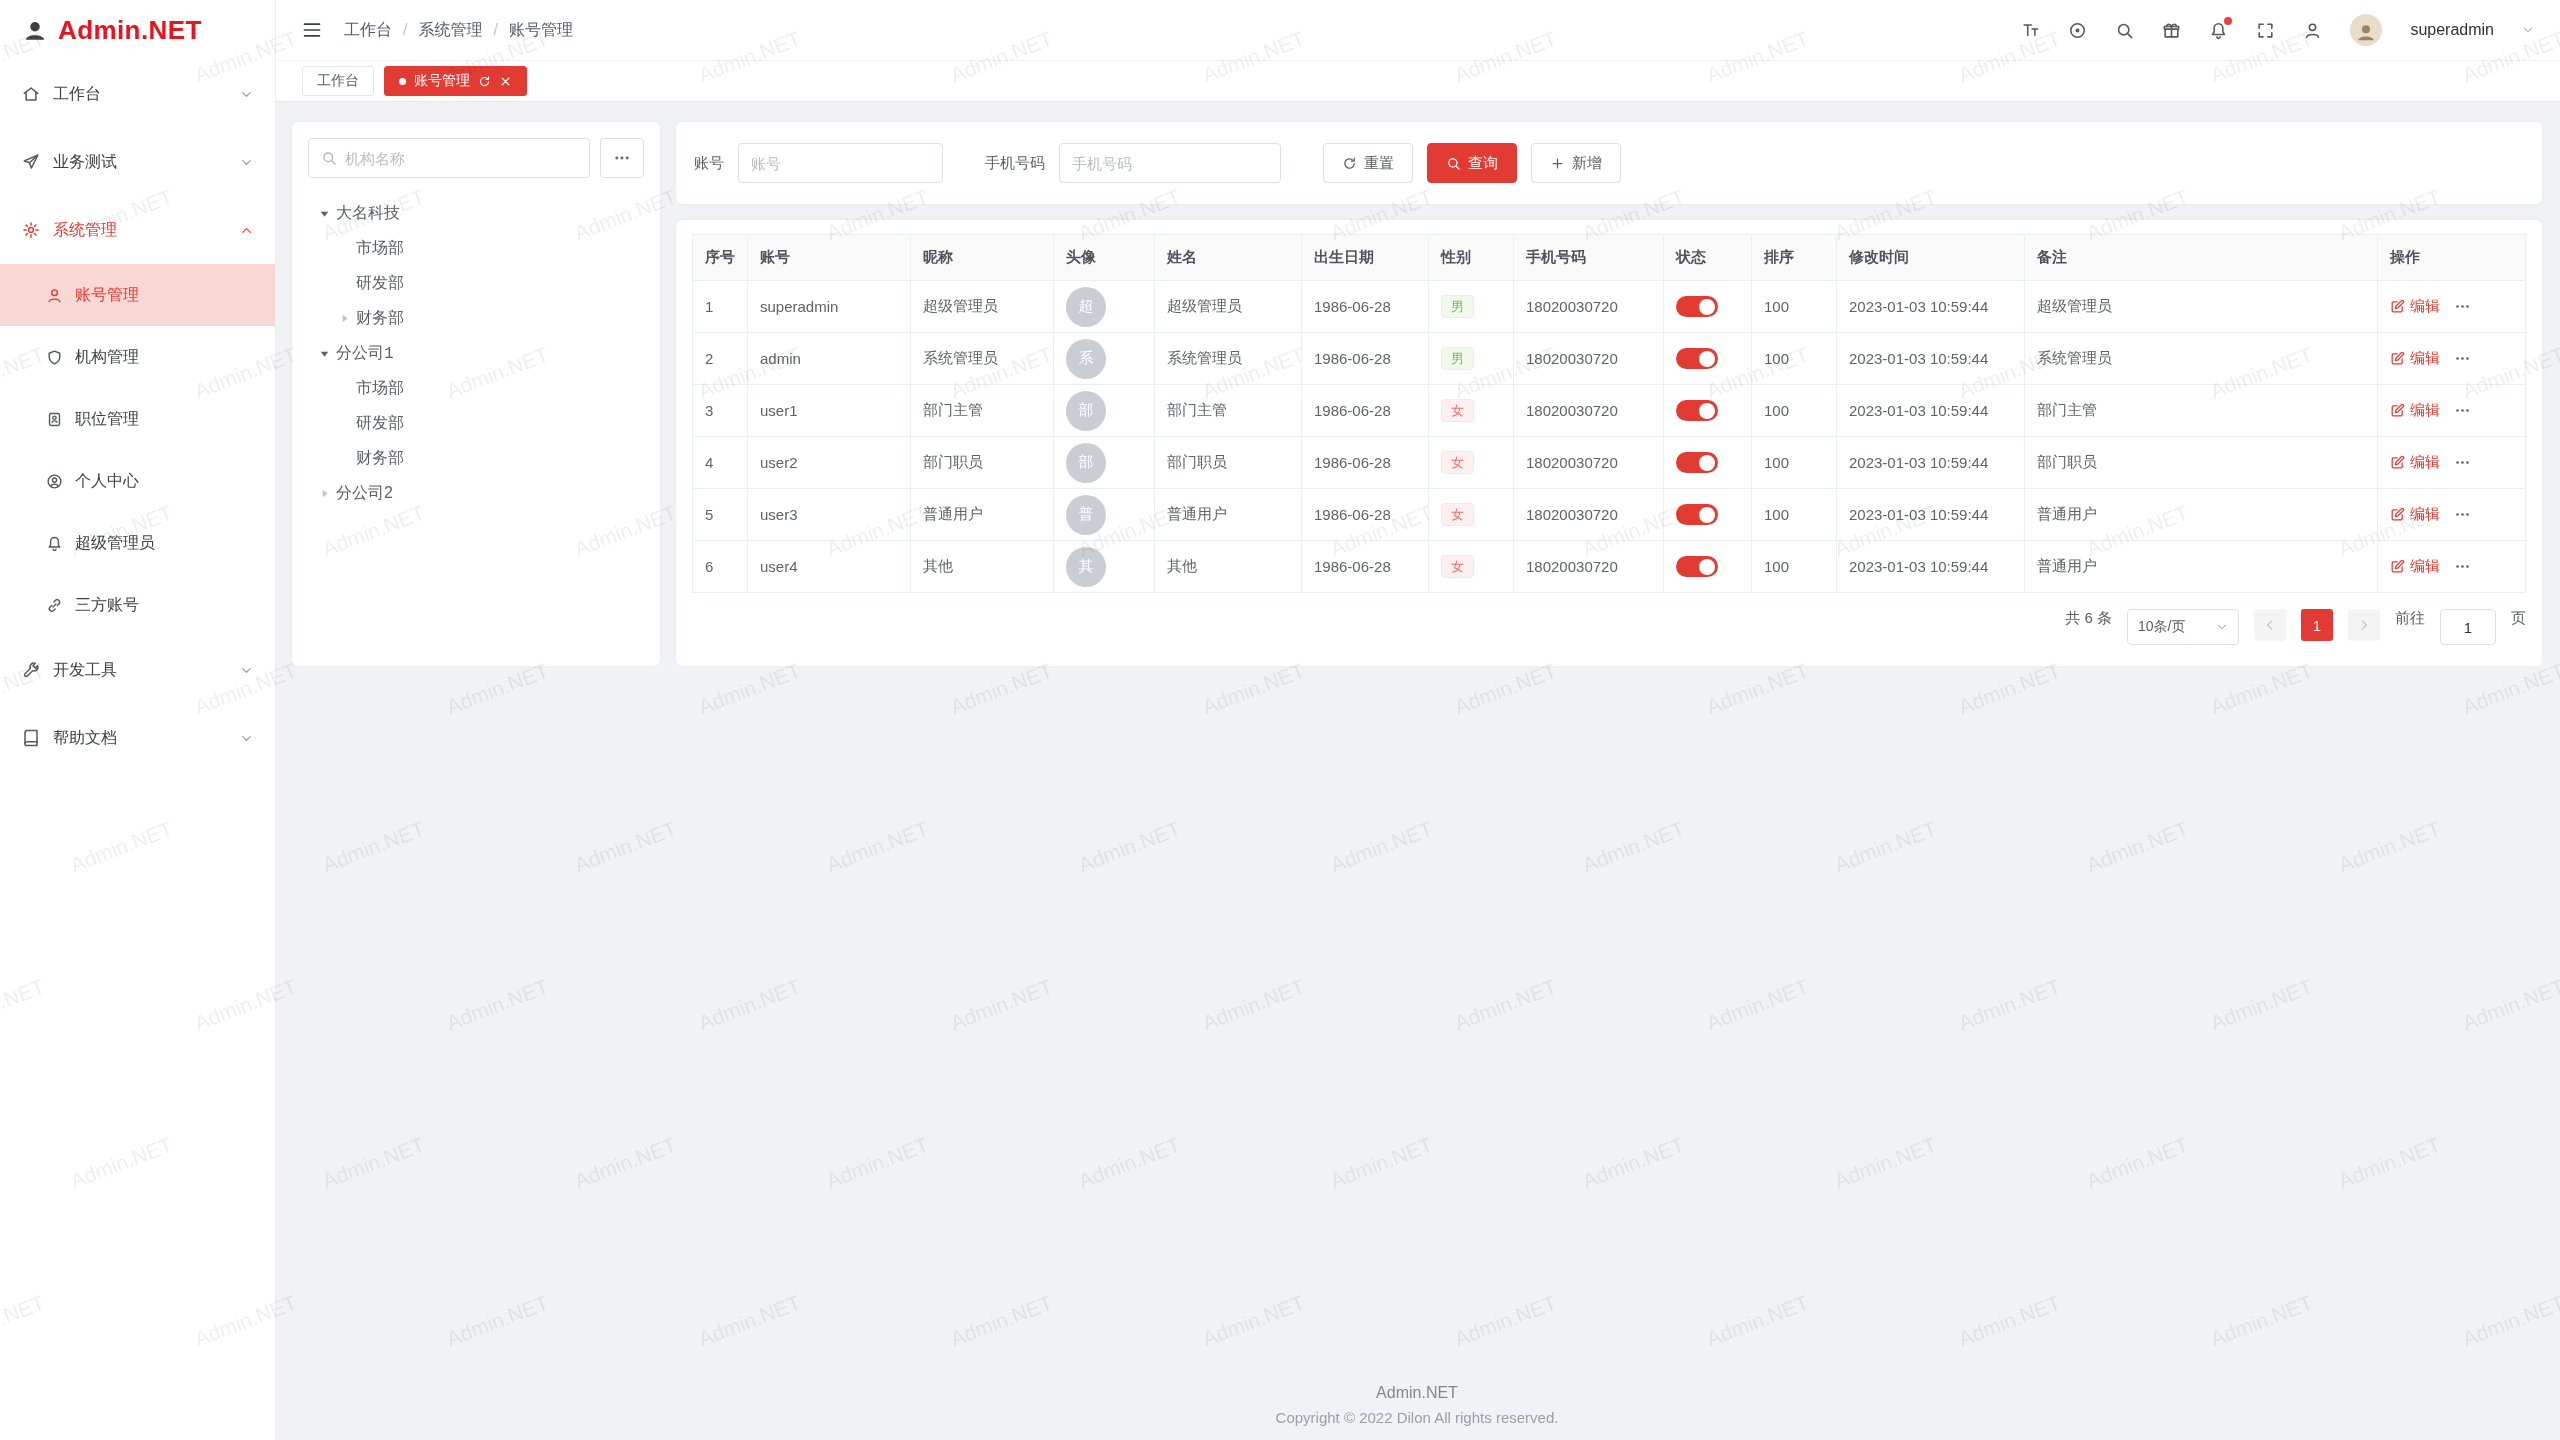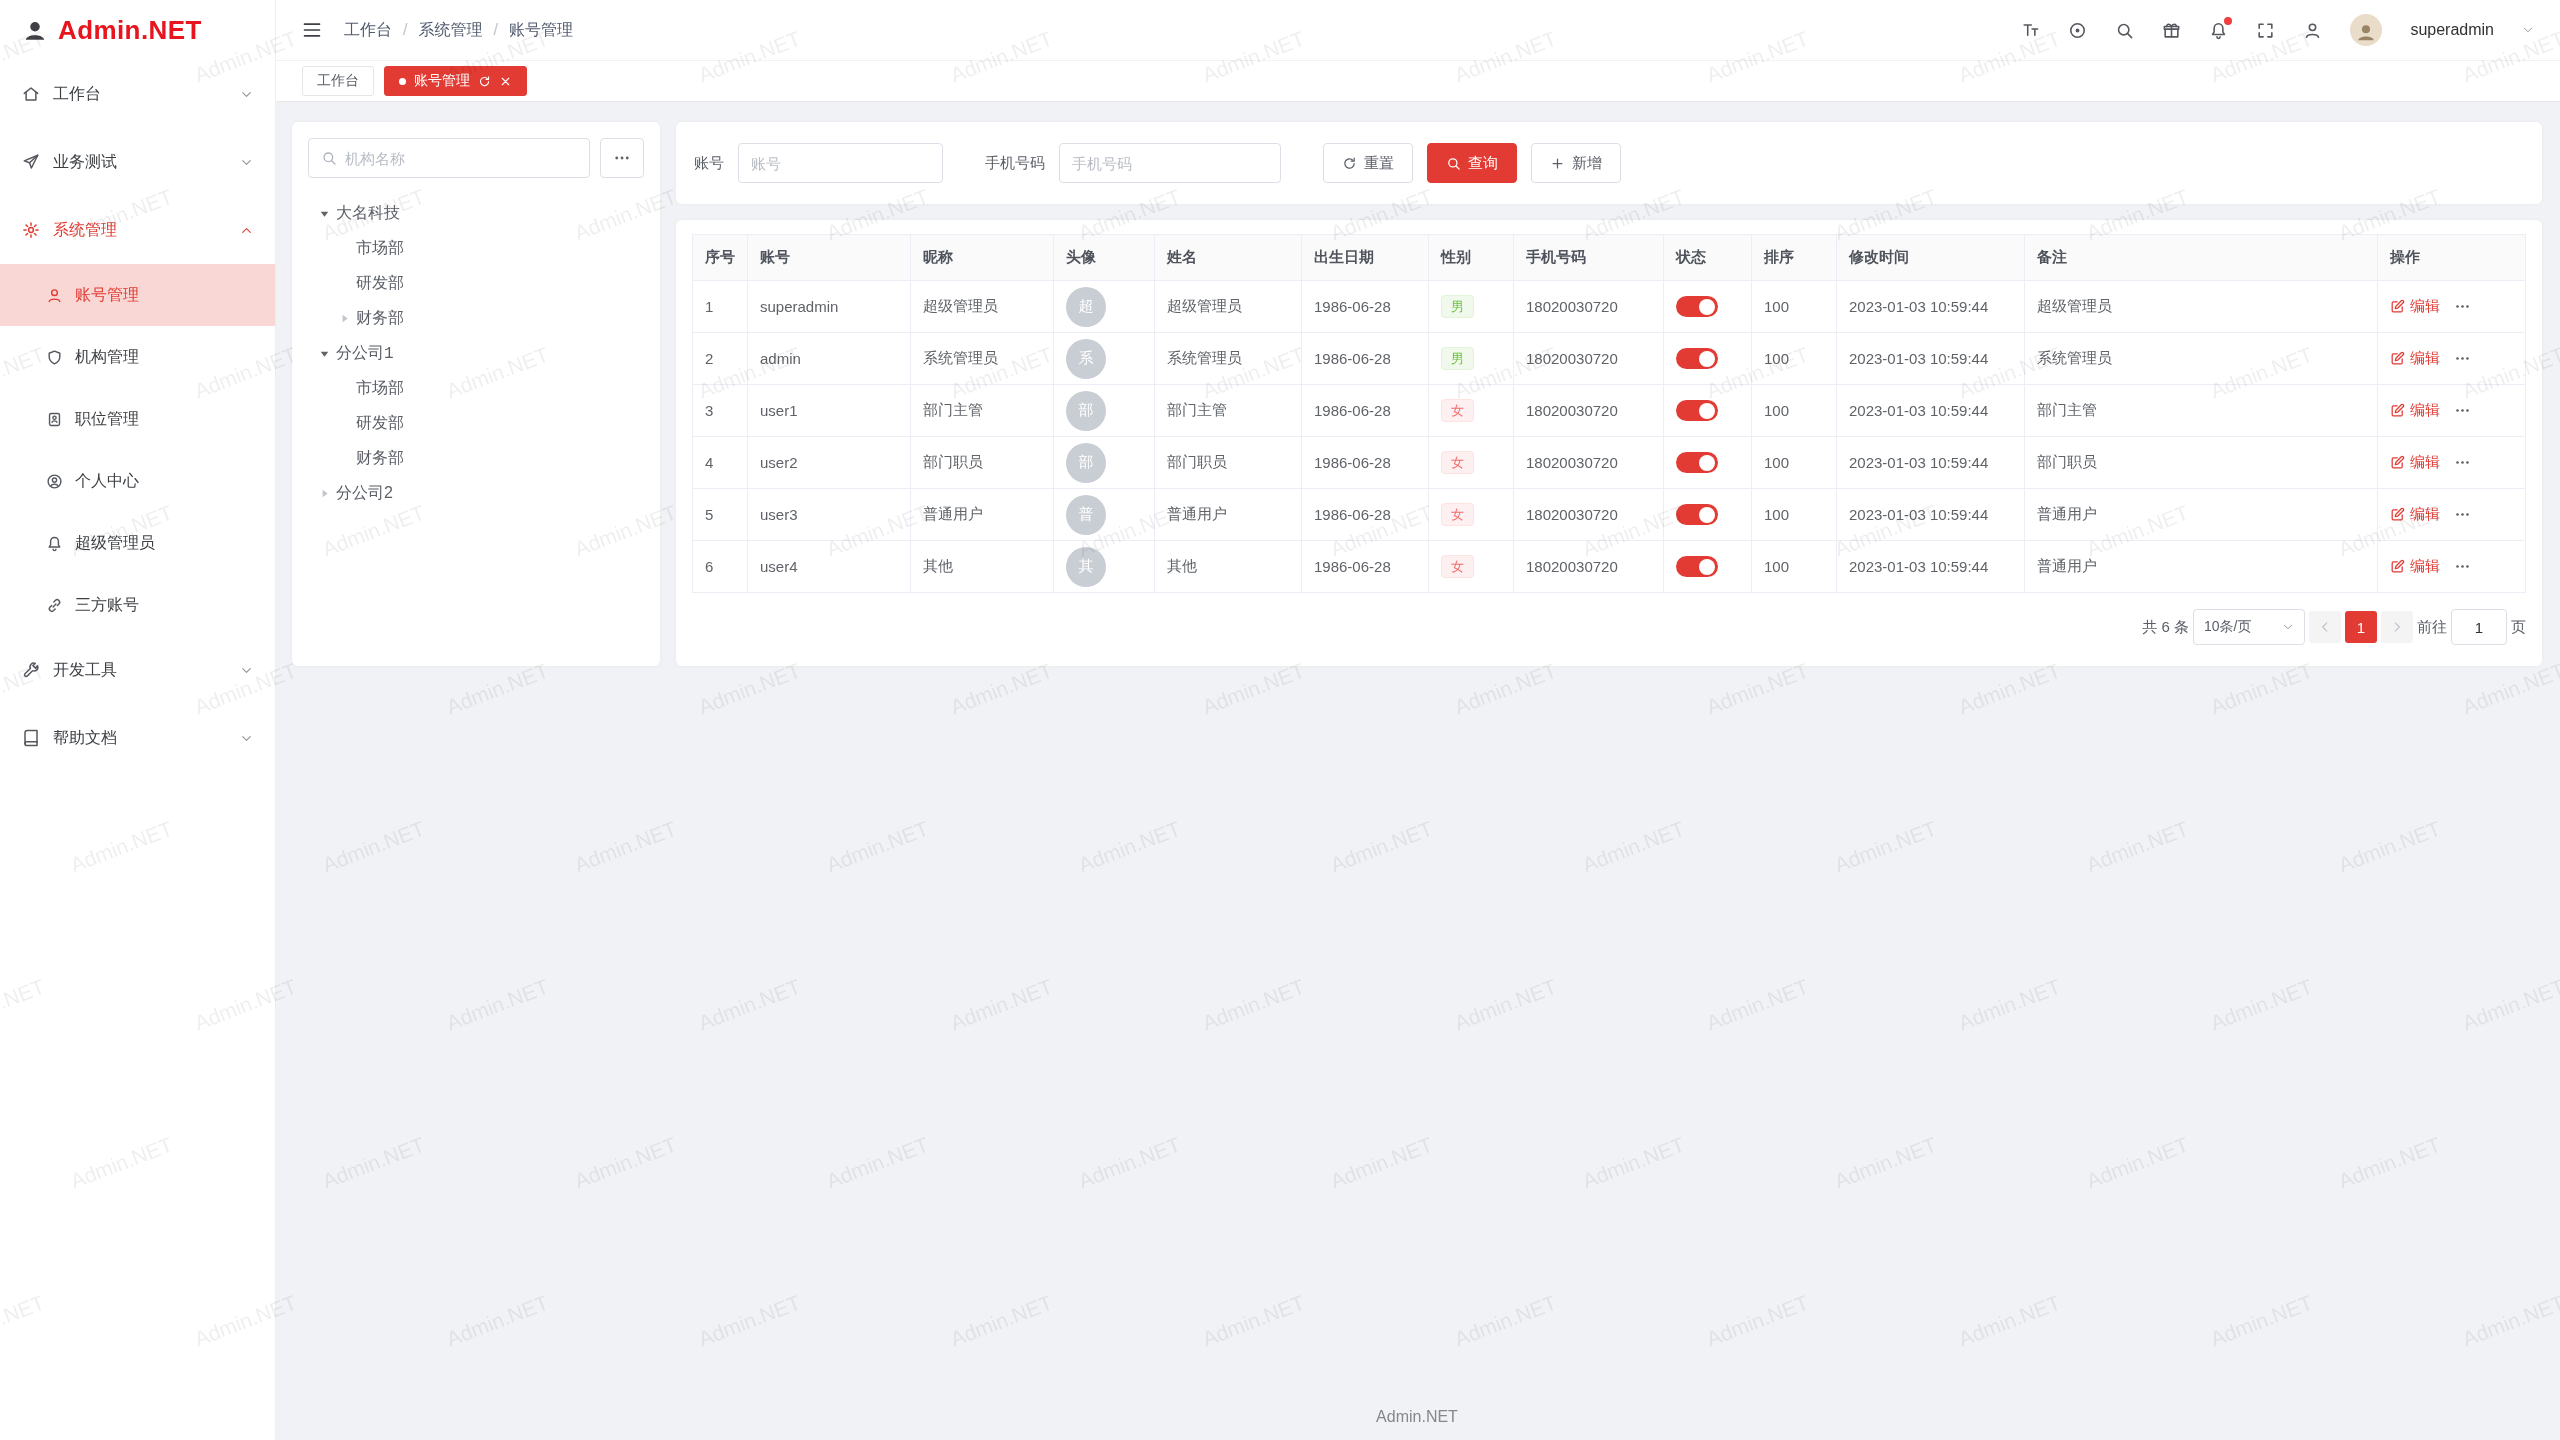--- a/index.html
+++ b/index.html
@@ -88,21 +88,21 @@
   .badge{display:inline-block;padding:3px 9px;border-radius:4px;font-size:13px;line-height:1.2}
   .badge.male{color:#67c23a;background:#f0f9eb;border:1px solid #e1f3d8}
   .badge.female{color:#f56c6c;background:#fef0f0;border:1px solid #fde2e2}
   .toggle{width:42px;height:21px;border-radius:11px;background:#e23b33;position:relative;display:inline-block;cursor:pointer;vertical-align:middle}
   .toggle::after{content:"";position:absolute;right:3px;top:2.5px;width:16px;height:16px;border-radius:50%;background:#fff}
   .op-cell{display:inline-flex;align-items:center;gap:14px;vertical-align:middle}
   .edit-link{display:inline-flex;align-items:center;gap:5px;color:#e23b33;font-size:15px;cursor:pointer}
   .edit-link .icon{width:15px;height:15px}
   .more-op{color:#5f6368;cursor:pointer;width:17px;height:17px}
 
-  .pagination{margin-top:16px;display:flex;align-items:center;justify-content:flex-end;gap:4px;font-size:15px;color:#5a5e66}
+  .pagination{margin-top:16px;display:flex;align-items:flex-start;justify-content:flex-end;gap:15px;font-size:15px;color:#5a5e66}
   .page-size{width:112px;height:36px;border:1px solid #dcdfe6;border-radius:4px;display:flex;align-items:center;justify-content:space-between;padding:0 10px;font-size:14px;cursor:pointer;background:#fff}
   .page-size .icon{width:12px;height:12px;color:#909399}
   .page-btn{width:32px;height:32px;border-radius:3px;background:#f4f4f5;display:inline-flex;align-items:center;justify-content:center;color:#bfc3c9;cursor:pointer}
   .page-btn .icon{width:14px;height:14px}
   .page-num{width:32px;height:32px;border-radius:3px;background:#e23b33;color:#fff;display:inline-flex;align-items:center;justify-content:center;font-size:15px;cursor:pointer}
   .goto-input{width:56px;height:36px;border:1px solid #dcdfe6;border-radius:4px;text-align:center;font-size:15px;color:#303133;outline:none;font-family:inherit;background:#fff}
 
   .footer{margin-top:auto;text-align:center;padding-bottom:14px}
   .footer-title{font-size:16px;color:#85878a}
   .footer-copy{font-size:15px;color:#9b9ea3;margin-top:7px}
@@ -738,20 +738,21 @@
               <span>前往</span>
               <input class="goto-input" value="1" style="">
               <span>页</span>
             </div>
           </section>
         </div>
       </div>
 
       <div class="footer">
         <div class="footer-title">Admin.NET</div>
+        <div class="footer-copy">Copyright © 2022 Dilon All rights reserved.</div>
       </div>
     </div>
   </div>
 
   <div class="watermark">
       <span class="wm" style="left: -60px; top: 45px;">Admin.NET</span>
       <span class="wm" style="left: 192px; top: 45px;">Admin.NET</span>
       <span class="wm" style="left: 444px; top: 45px;">Admin.NET</span>
       <span class="wm" style="left: 696px; top: 45px;">Admin.NET</span>
       <span class="wm" style="left: 948px; top: 45px;">Admin.NET</span>

